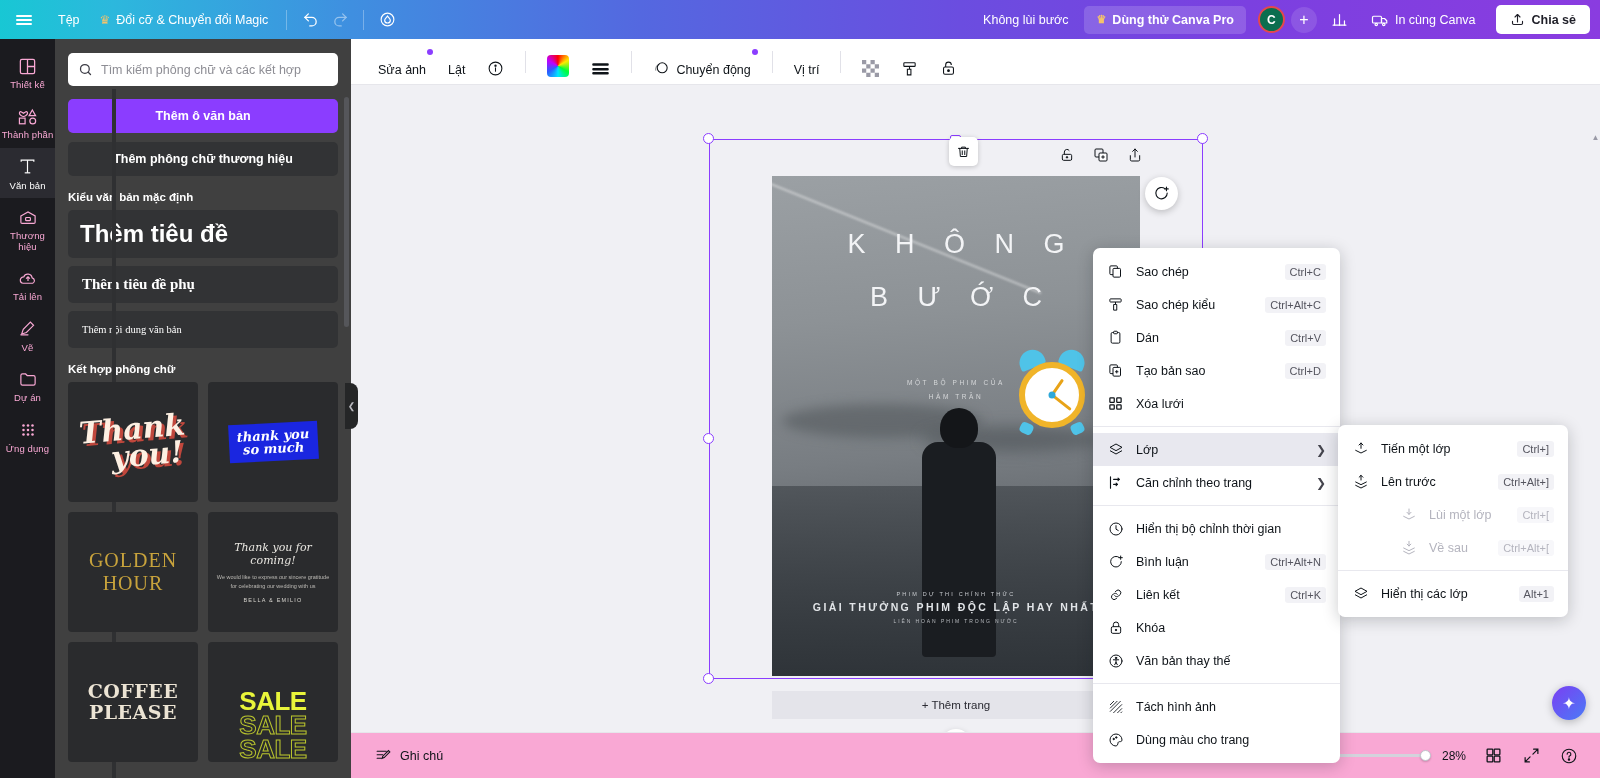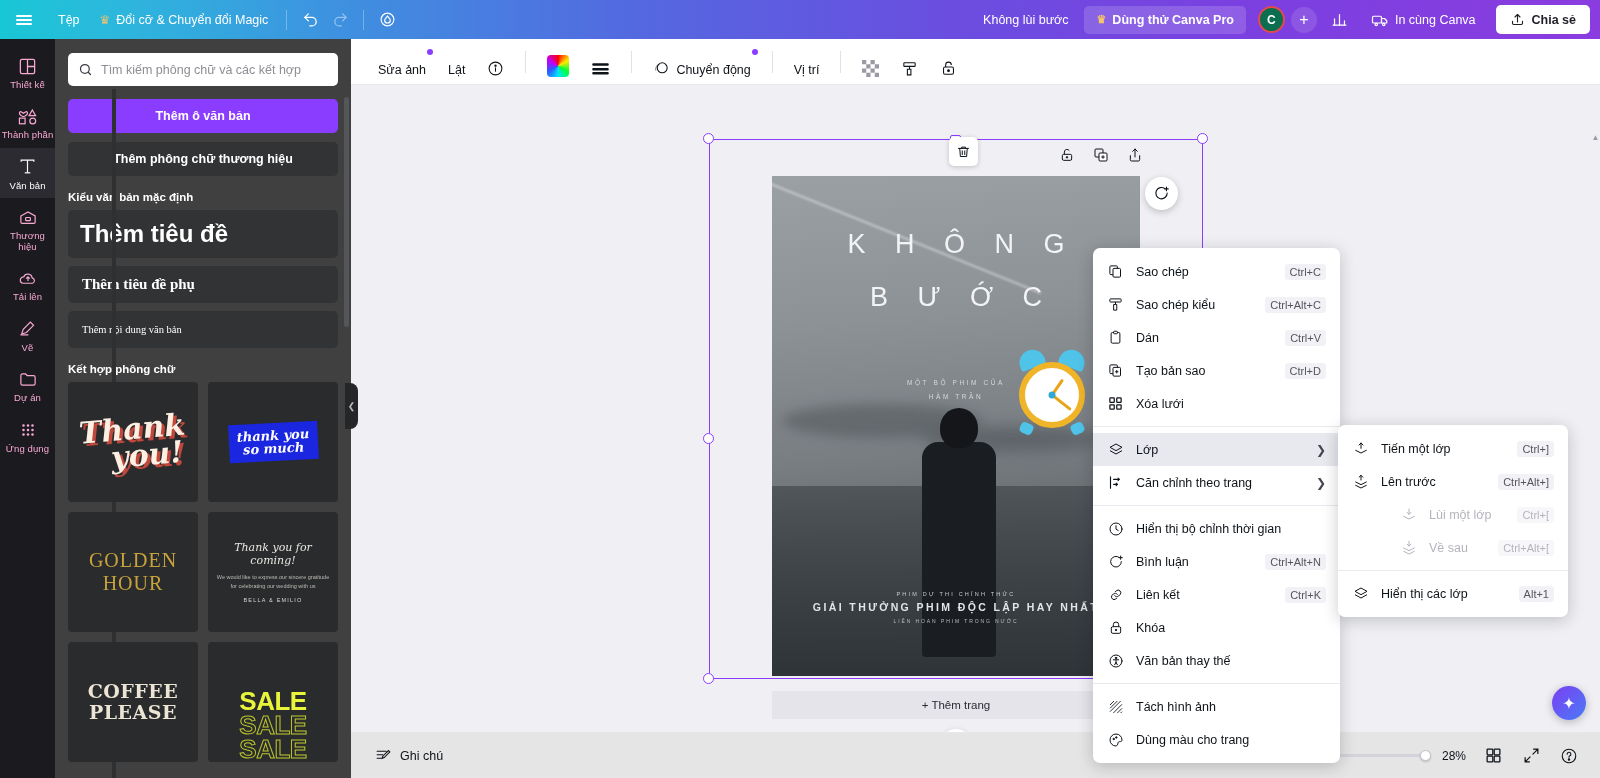--- a/index.html
+++ b/index.html
@@ -268,21 +268,21 @@
     color:#8a8a96; font-size:8px;
   }
   .vscroll {
     position:absolute; right:0; top:48px; width:9px; height:622px;
     display:flex; flex-direction:column; align-items:center; justify-content:space-between;
     color:#9a9aa6; font-size:8px;
   }
 
   .statusbar {
     position:absolute; left:0; bottom:0; width:1249px; height:46px;
-    background:#e5e5e5; border-top:1px solid #e6e6eb;
+    background:#f9a8d4; border-top:1px solid #e6e6eb;
     display:flex; align-items:center; padding: 0 16px; gap: 8px;
   }
   .sb-notes { display:flex;align-items:center;gap:8px; font-size:12.5px; color:#0e1318;
     padding:6px 8px; border-radius:4px; cursor:pointer; }
   .sb-spacer{ flex:1; }
   .zoom-slider {
     width: 105px; height: 3px; background:#d3d3dc; border-radius:2px; position:relative; cursor:pointer;
   }
   .zoom-slider .knob { position:absolute; right:-1px; top:-4px; width:11px;height:11px;
     border-radius:50%; background:#fff; border:1px solid #c2c2cc; box-shadow:0 1px 2px rgba(0,0,0,.18);}

